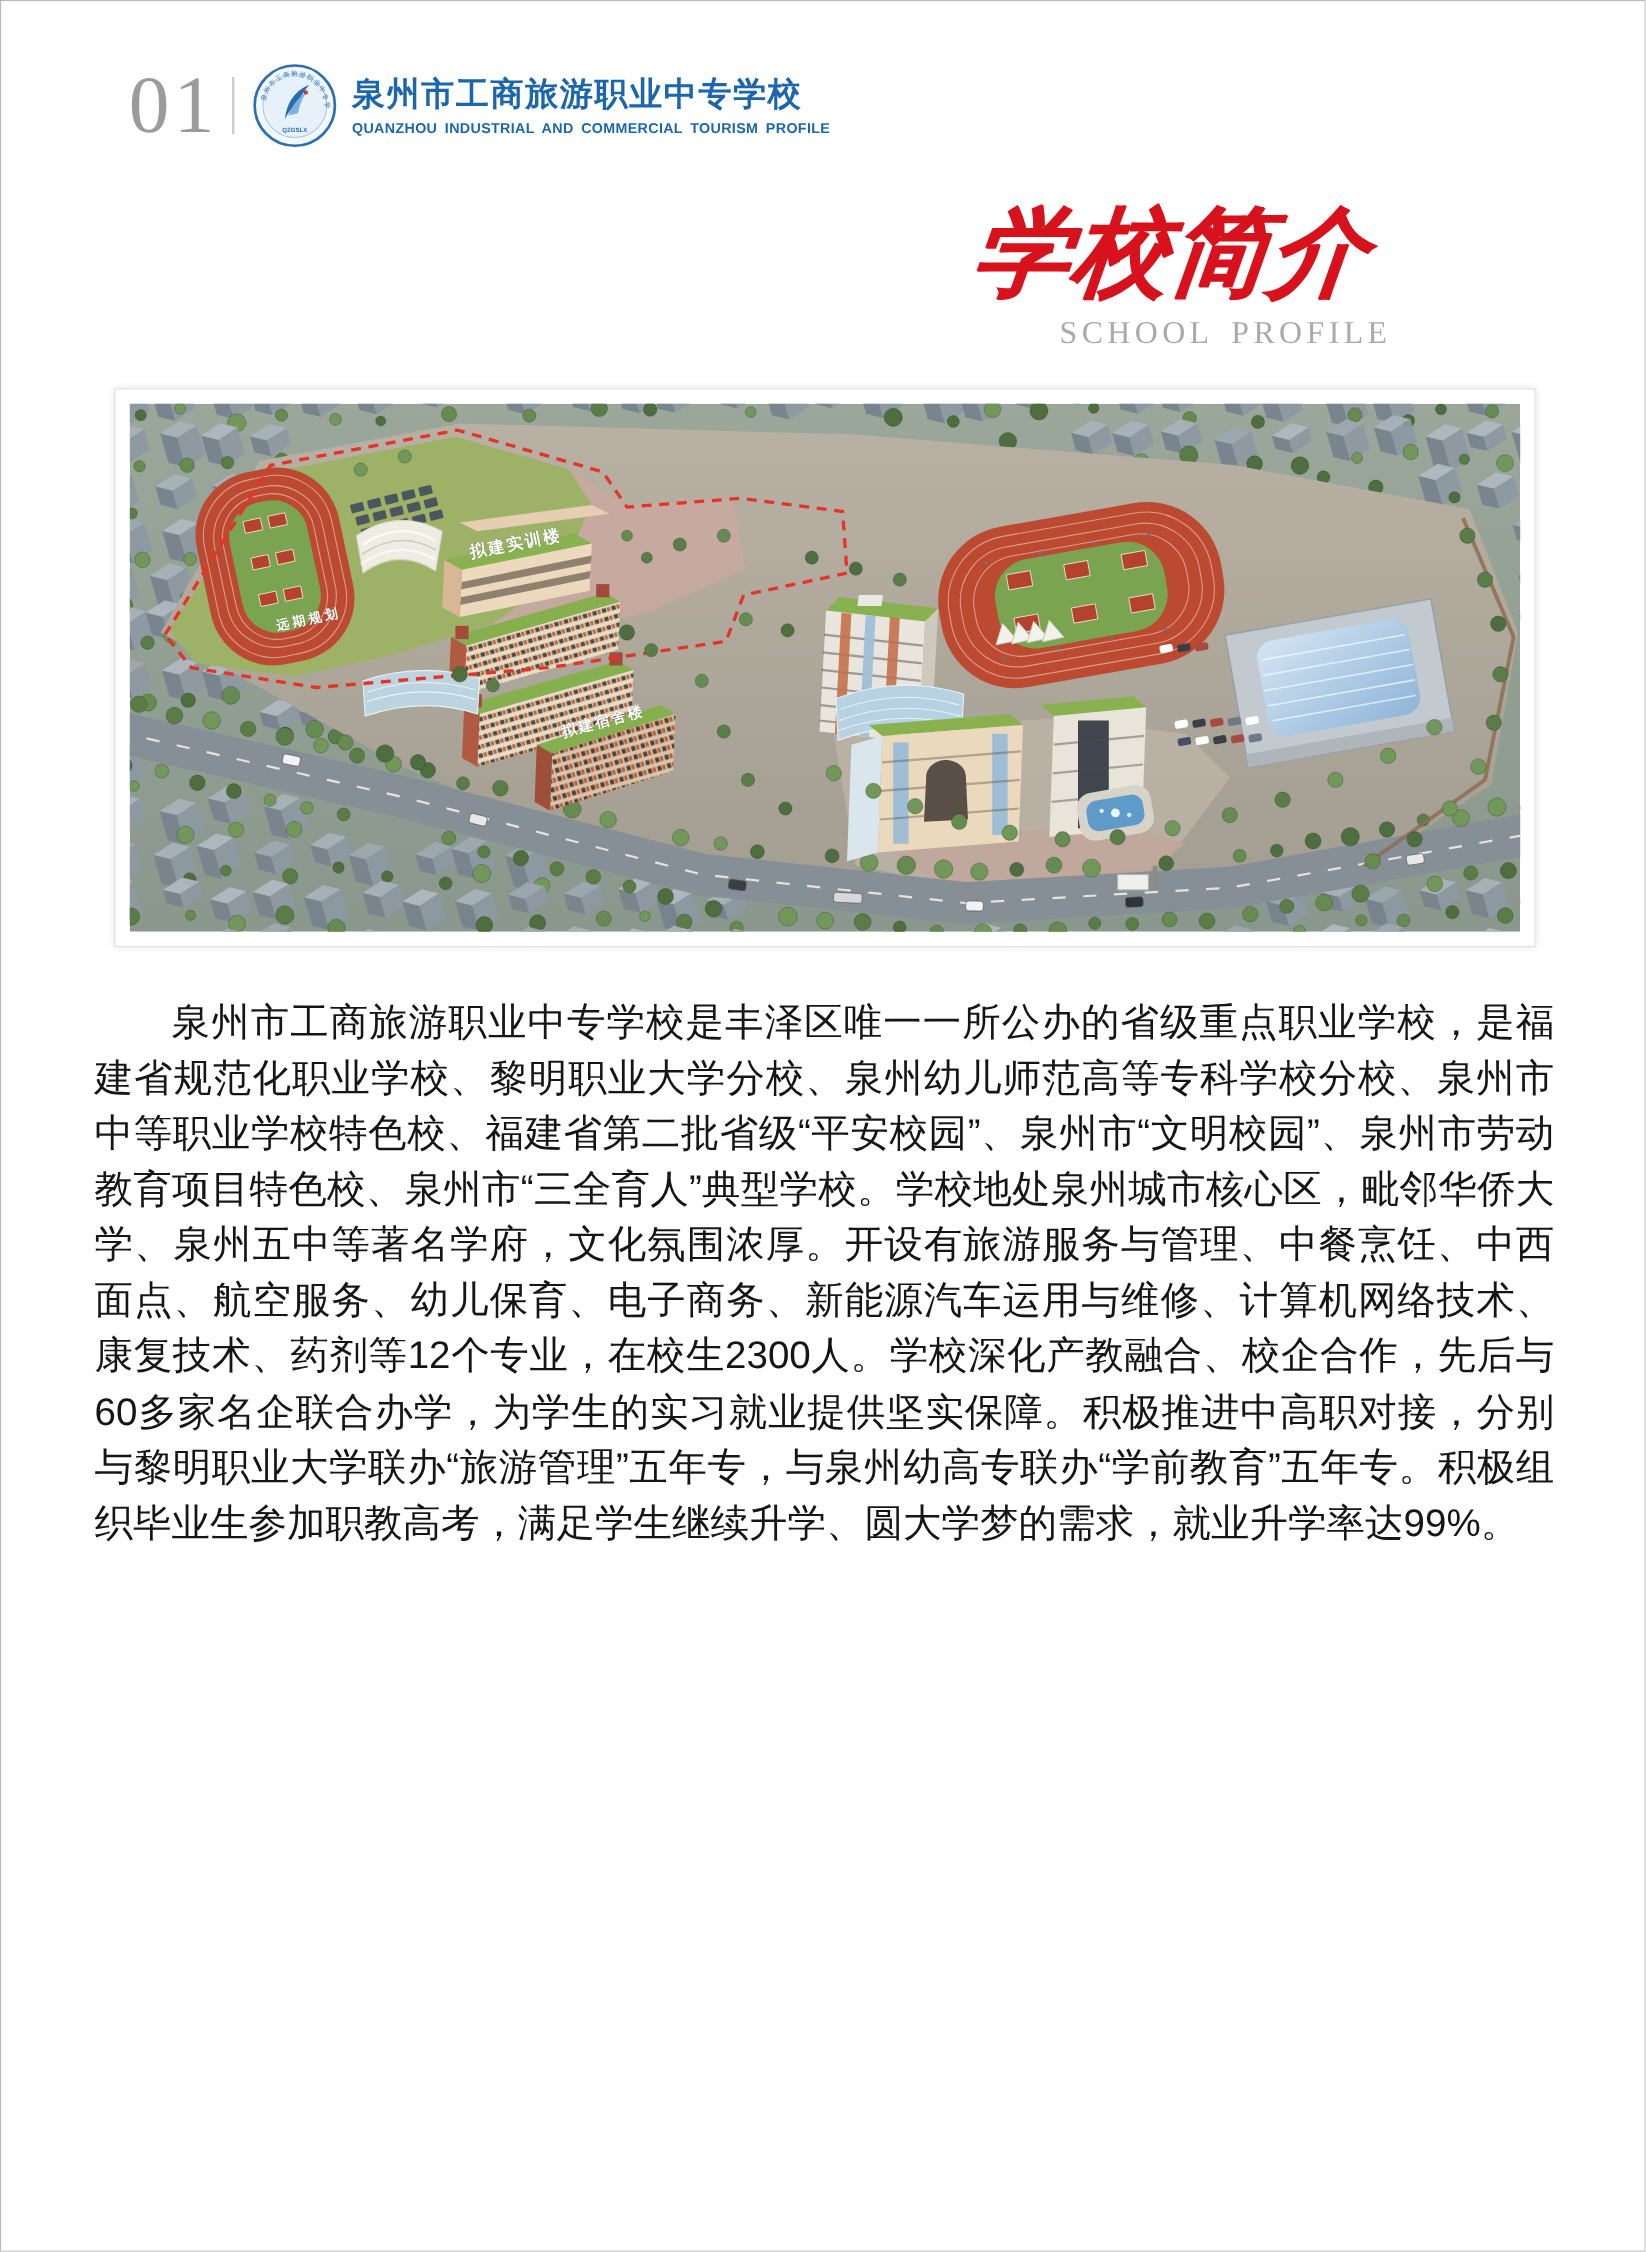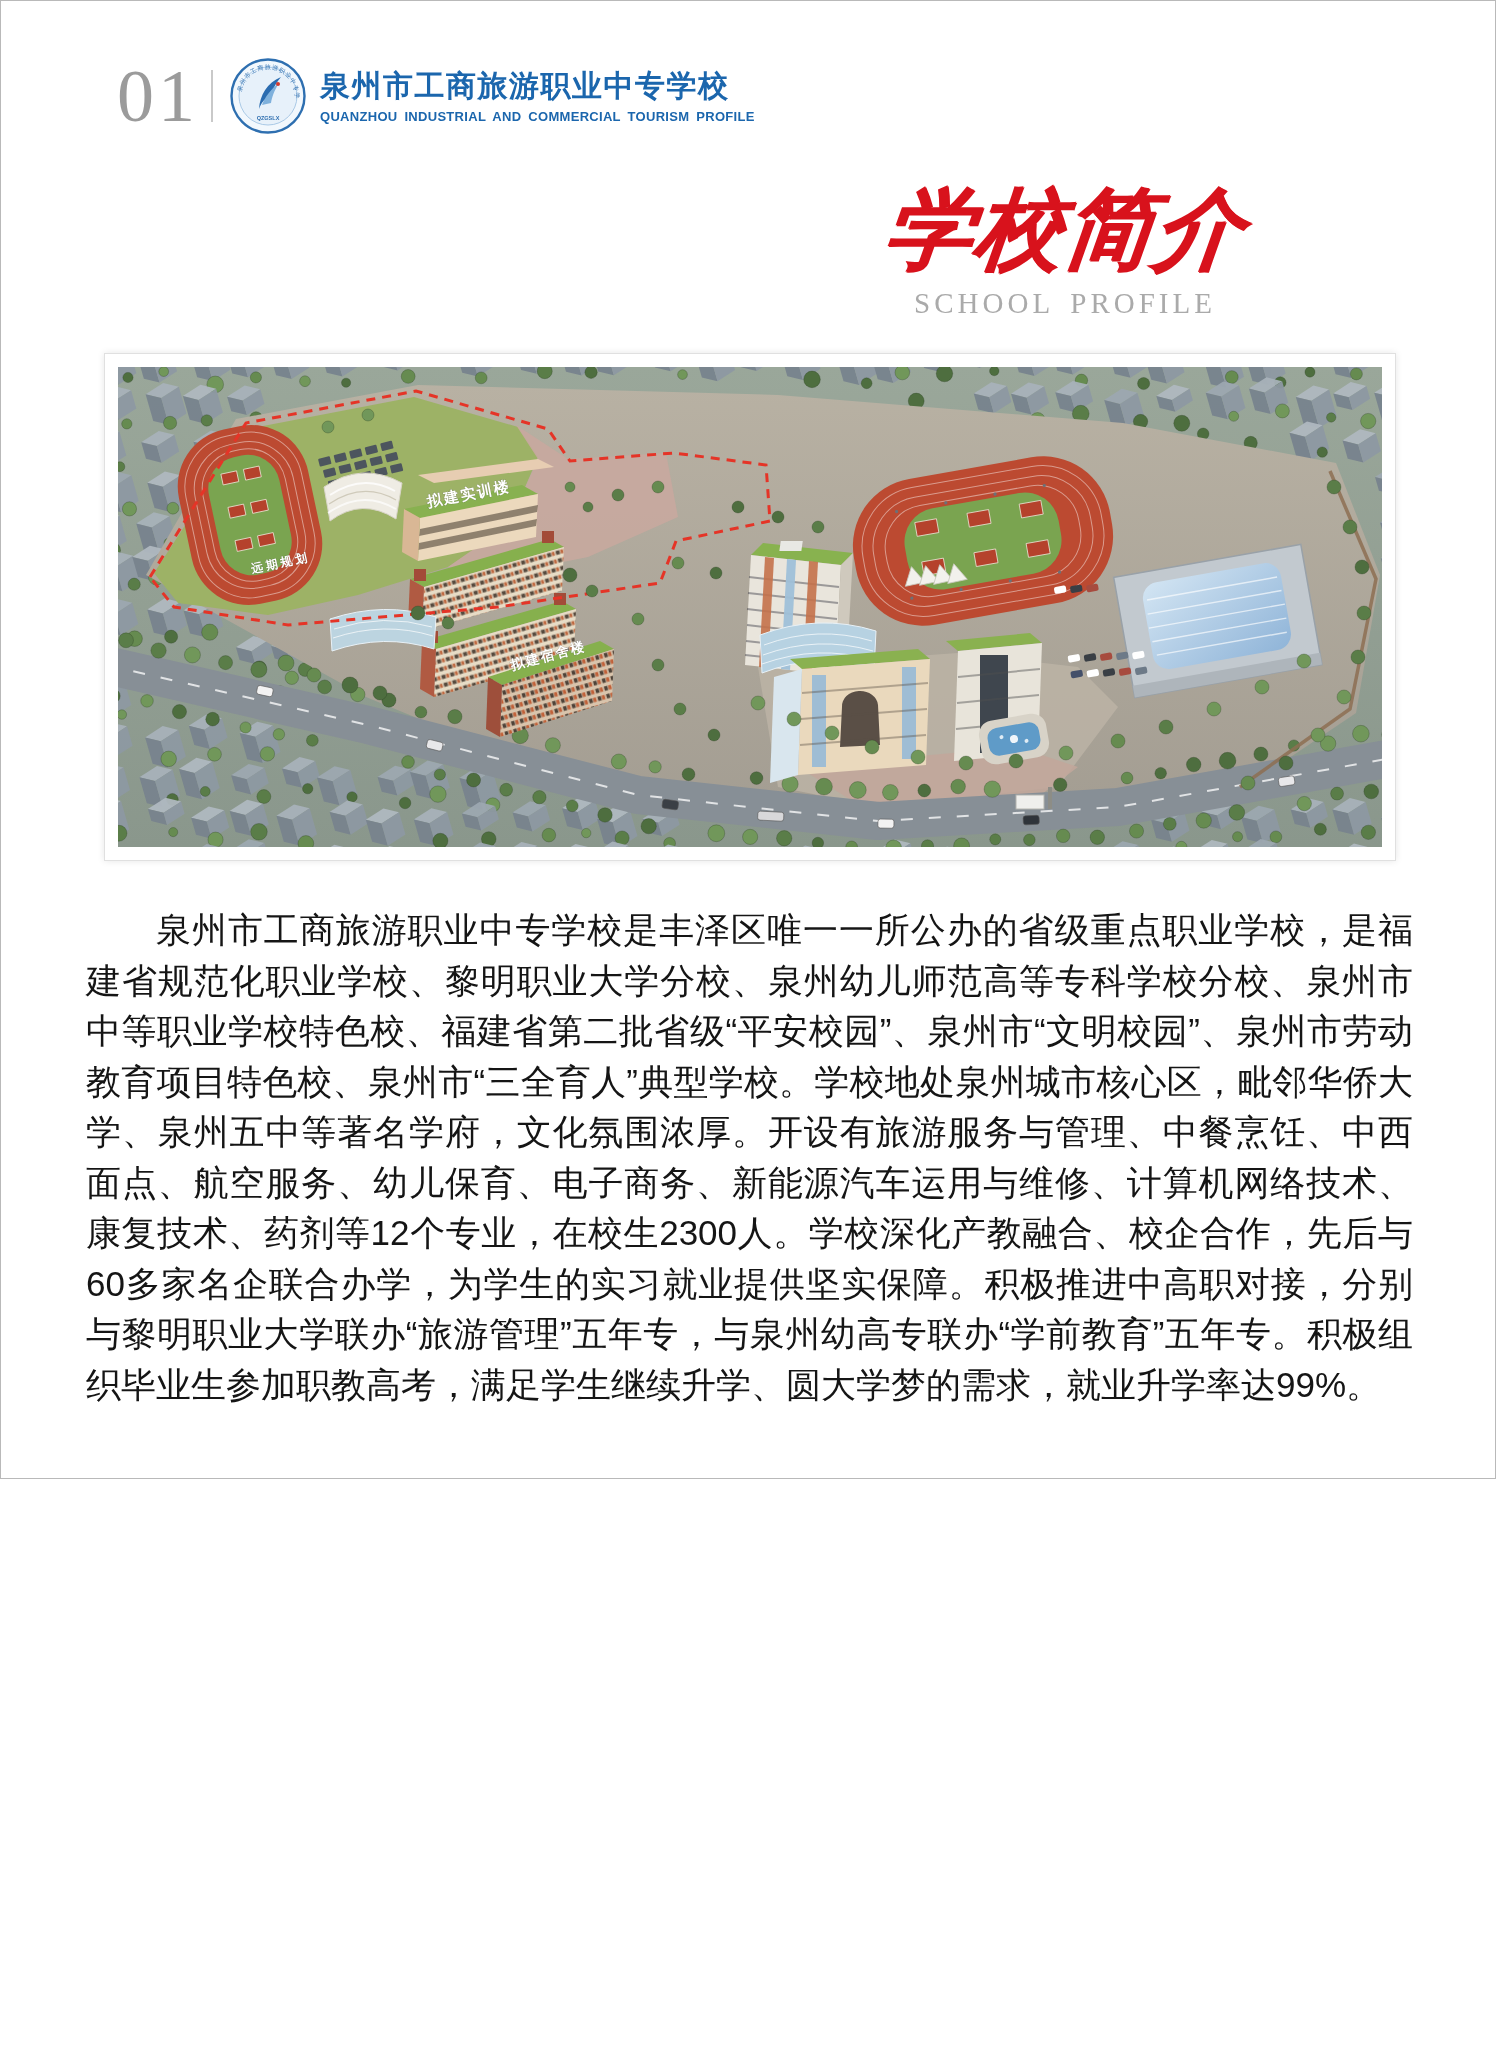--- a/index.html
+++ b/index.html
@@ -1,18 +1,18 @@
 <!DOCTYPE html>
 <html><head>
 <meta charset="utf-8">
 <style>
   html,body{margin:0;padding:0;background:#ffffff;}
   .page{
     position:relative;
-    width:1496px;height:1479px;
+    width:1496px;height:2047px;
     background:#ffffff;
     border:1px solid #b9b9b9;
     box-sizing:border-box;
     overflow:hidden;
     font-family:"Liberation Sans", sans-serif;
   }
   
   .header{position:absolute;left:116px;top:56px;display:flex;align-items:center;}
   .page-num{
     font-family:"Liberation Serif", serif;
@@ -27,21 +27,21 @@
   .section{position:absolute;top:182px;right:230px;width:400px;text-align:center;}
   .section-cn{
     font-size:88px;line-height:1.05;color:#d8121c;
     font-weight:700;font-style:italic;
     transform:skewX(-6deg);
     letter-spacing:2px;
     text-shadow:1px 1px 0 #d8121c;
   }
   .section-en{
     font-family:"Liberation Serif", serif;
-    font-size:29px;color:#aaaaaa;letter-spacing:4px;word-spacing:6px;margin-top:12px;
+    font-size:29px;color:#aaaaaa;letter-spacing:4px;word-spacing:6px;margin-top:12px;text-align:right;
   }
   
   .photo-card{
     position:absolute;left:103px;top:352px;width:1292px;height:508px;
     background:#ffffff;border:1px solid #e0e0e0;
     box-shadow:0 0 7px rgba(0,0,0,0.10);
     padding:13px;box-sizing:border-box;
   }
   .photo-card svg{display:block;width:1264px;height:480px;}
   .ph-label{

